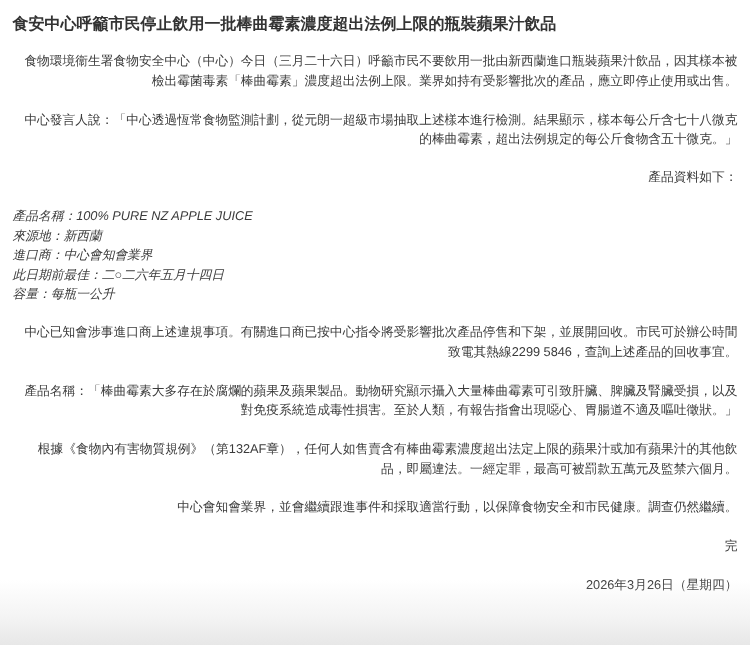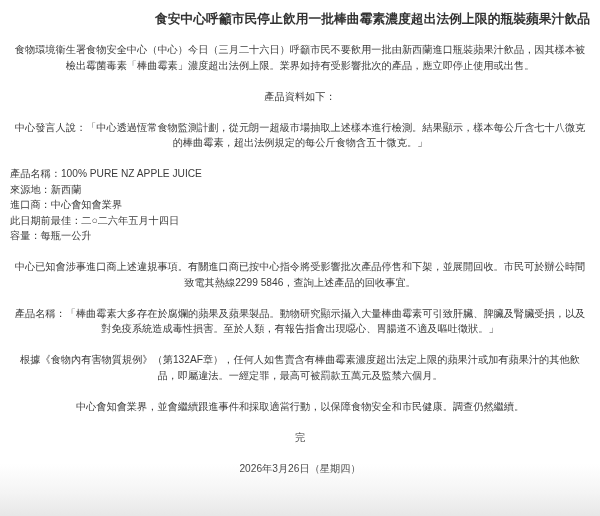--- a/index.html
+++ b/index.html
@@ -14,33 +14,34 @@
     position: relative;
     width: 600px;
     height: 516px;
     padding: 11px 10px 0 10px;
     color: #3b3b3b;
     font-size: 10.2px;
     line-height: 15.5px;
     letter-spacing: 0;
   }
   .doc-title {
-    text-align: right;
+    text-align: left;
     font-weight: bold;
     font-size: 12.8px;
     line-height: 15.5px;
     color: #333333;
   }
   .para {
     margin-top: 15.5px;
-    text-align: center;
+    text-align: right;
     word-break: break-all;
   }
   .product-block {
     margin-top: 15.5px;
+    font-style: italic;
   }
   .product-line {
     line-height: 15.5px;
   }
   .bottom-fade {
     position: absolute;
     left: 0;
     right: 0;
     bottom: 0;
     height: 52px;
@@ -50,23 +51,23 @@
 </style>
 </head>
 <body>
 
 <div class="doc">
 
   <div class="doc-title">食安中心呼籲市民停止飲用一批棒曲霉素濃度超出法例上限的瓶裝蘋果汁飲品</div>
 
   <div class="para">食物環境衞生署食物安全中心（中心）今日（三月二十六日）呼籲市民不要飲用一批由新西蘭進口瓶裝蘋果汁飲品，因其樣本被檢出霉菌毒素「棒曲霉素」濃度超出法例上限。業界如持有受影響批次的產品，應立即停止使用或出售。</div>
 
+  <div class="para">中心發言人說：「中心透過恆常食物監測計劃，從元朗一超級市場抽取上述樣本進行檢測。結果顯示，樣本每公斤含七十八微克的棒曲霉素，超出法例規定的每公斤食物含五十微克。」</div>
+
   <div class="para">產品資料如下：</div>
-
-  <div class="para">中心發言人說：「中心透過恆常食物監測計劃，從元朗一超級市場抽取上述樣本進行檢測。結果顯示，樣本每公斤含七十八微克的棒曲霉素，超出法例規定的每公斤食物含五十微克。」</div>
 
   <div class="product-block">
     <div class="product-line">產品名稱：100% PURE NZ APPLE JUICE</div>
     <div class="product-line">來源地：新西蘭</div>
     <div class="product-line">進口商：中心會知會業界</div>
     <div class="product-line">此日期前最佳：二○二六年五月十四日</div>
     <div class="product-line">容量：每瓶一公升</div>
   </div>
 
   <div class="para">中心已知會涉事進口商上述違規事項。有關進口商已按中心指令將受影響批次產品停售和下架，並展開回收。市民可於辦公時間致電其熱線2299 5846，查詢上述產品的回收事宜。</div>

